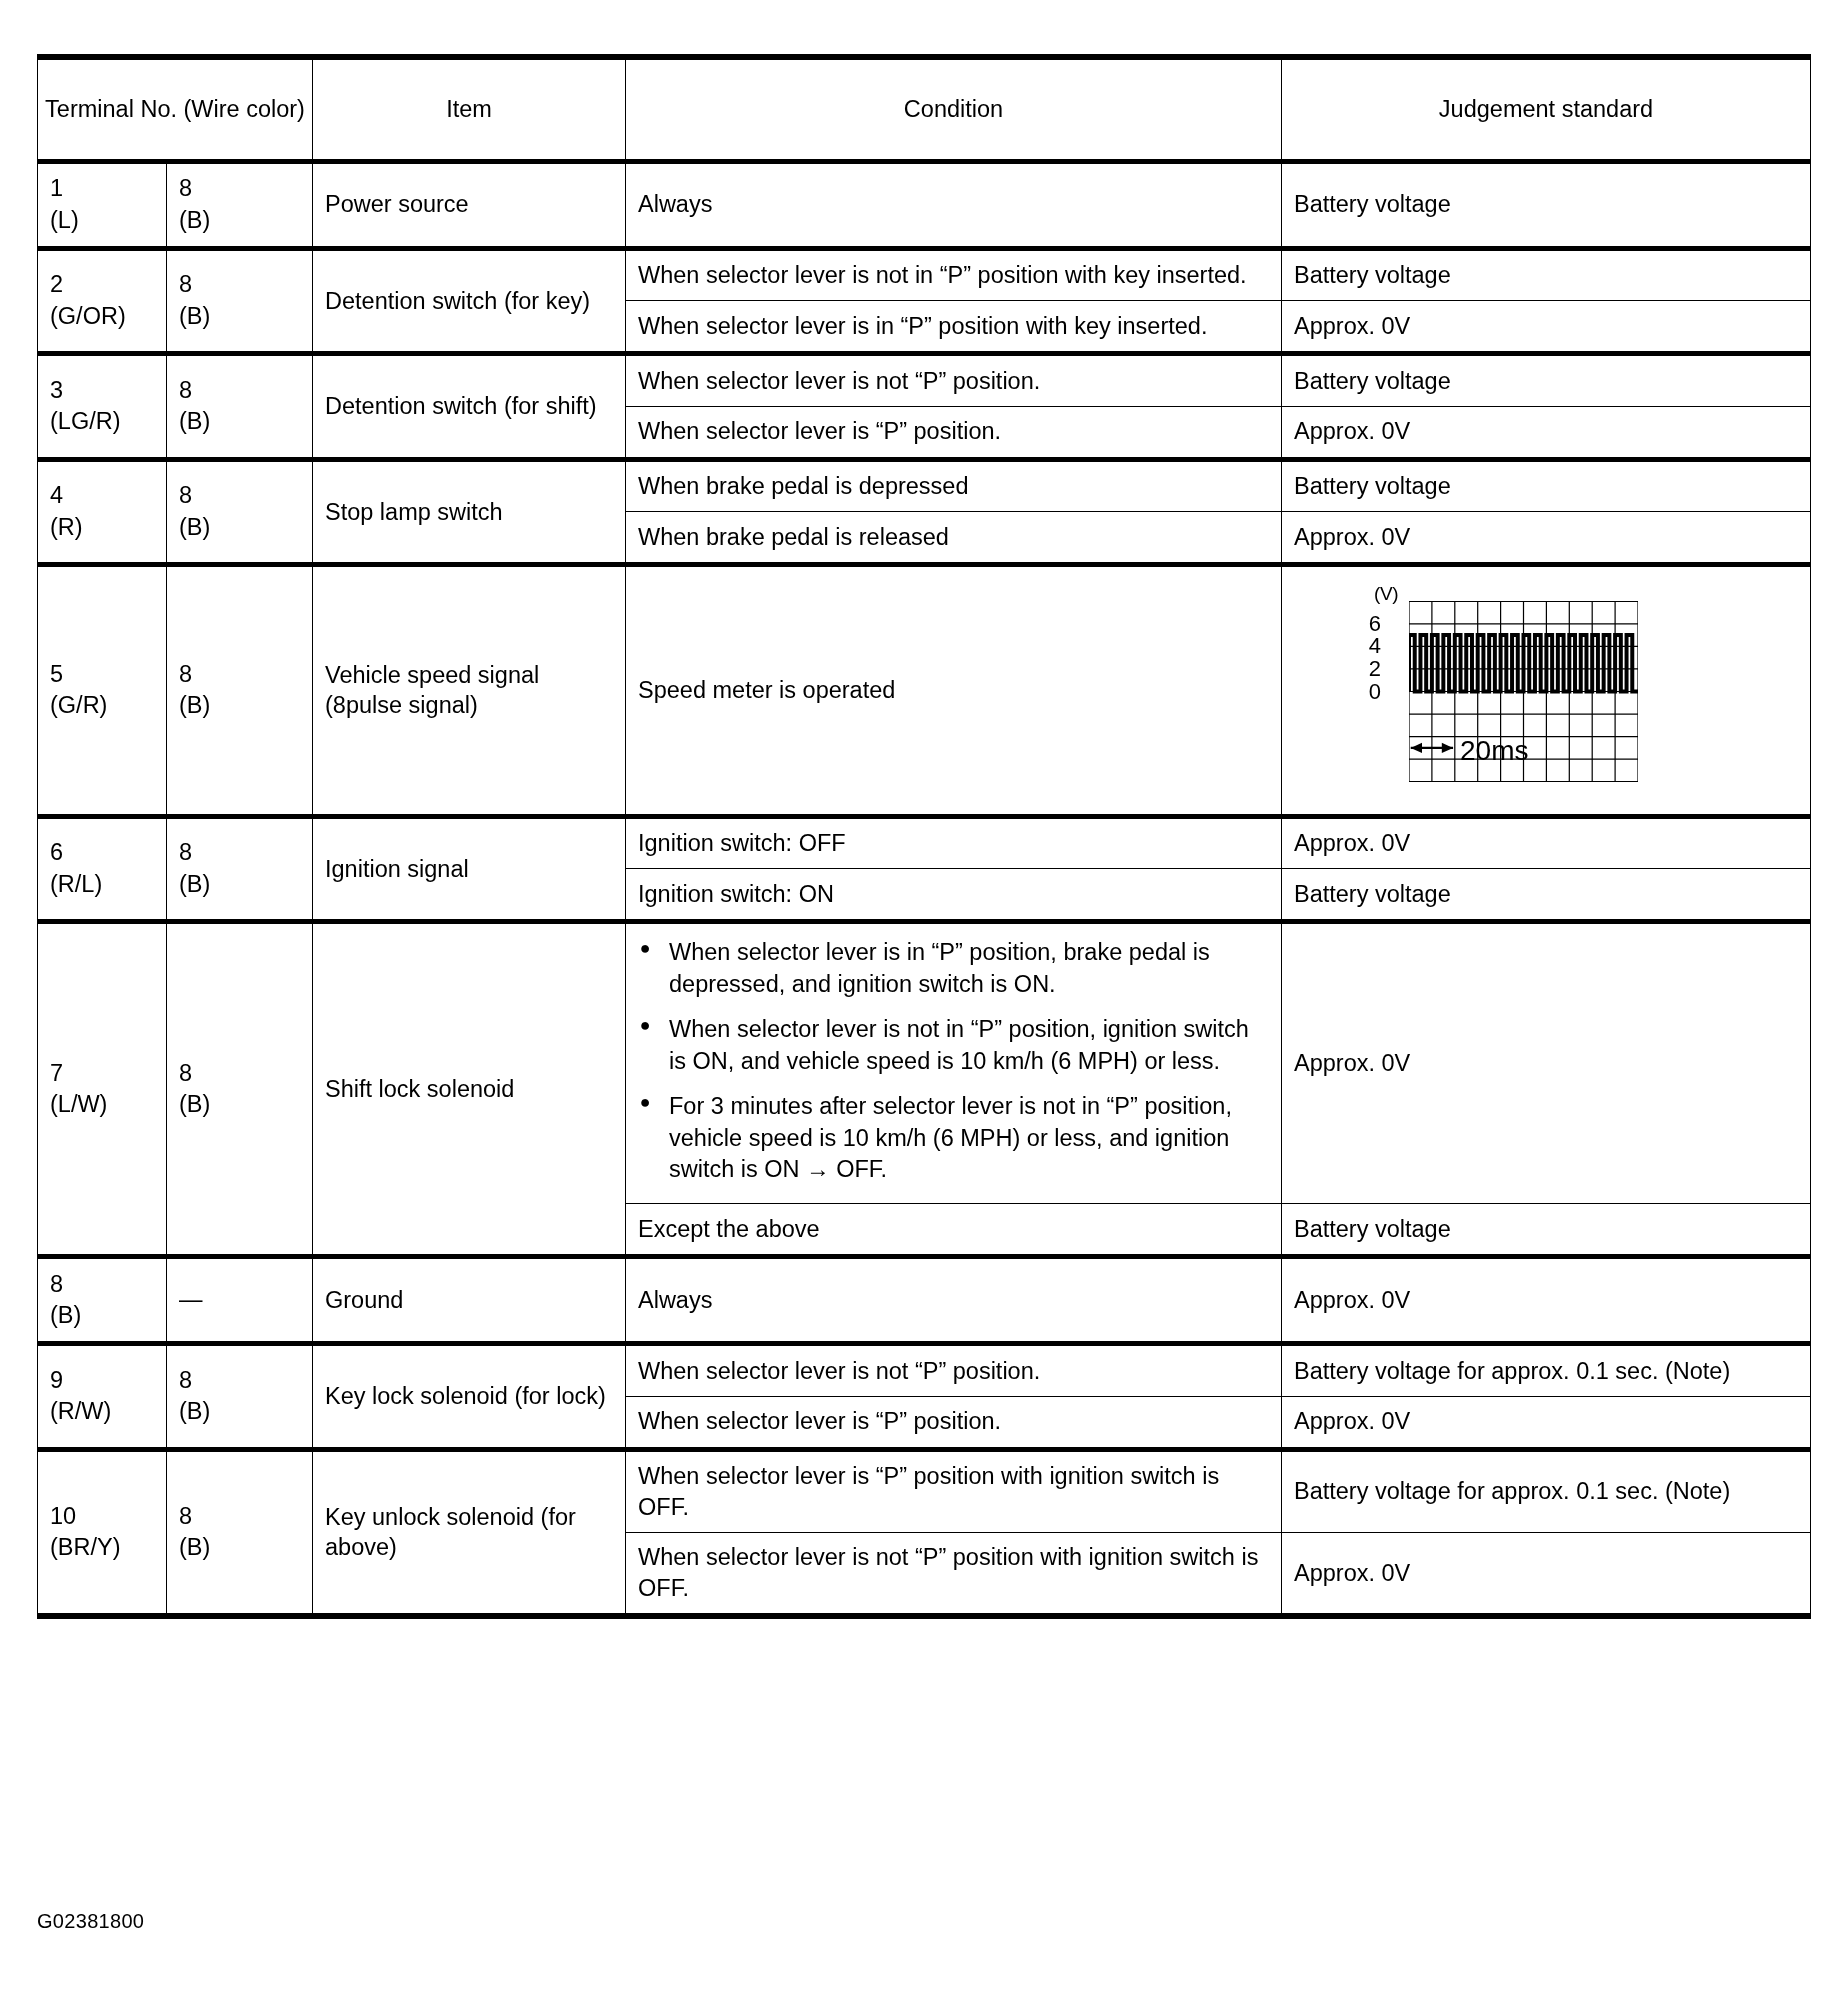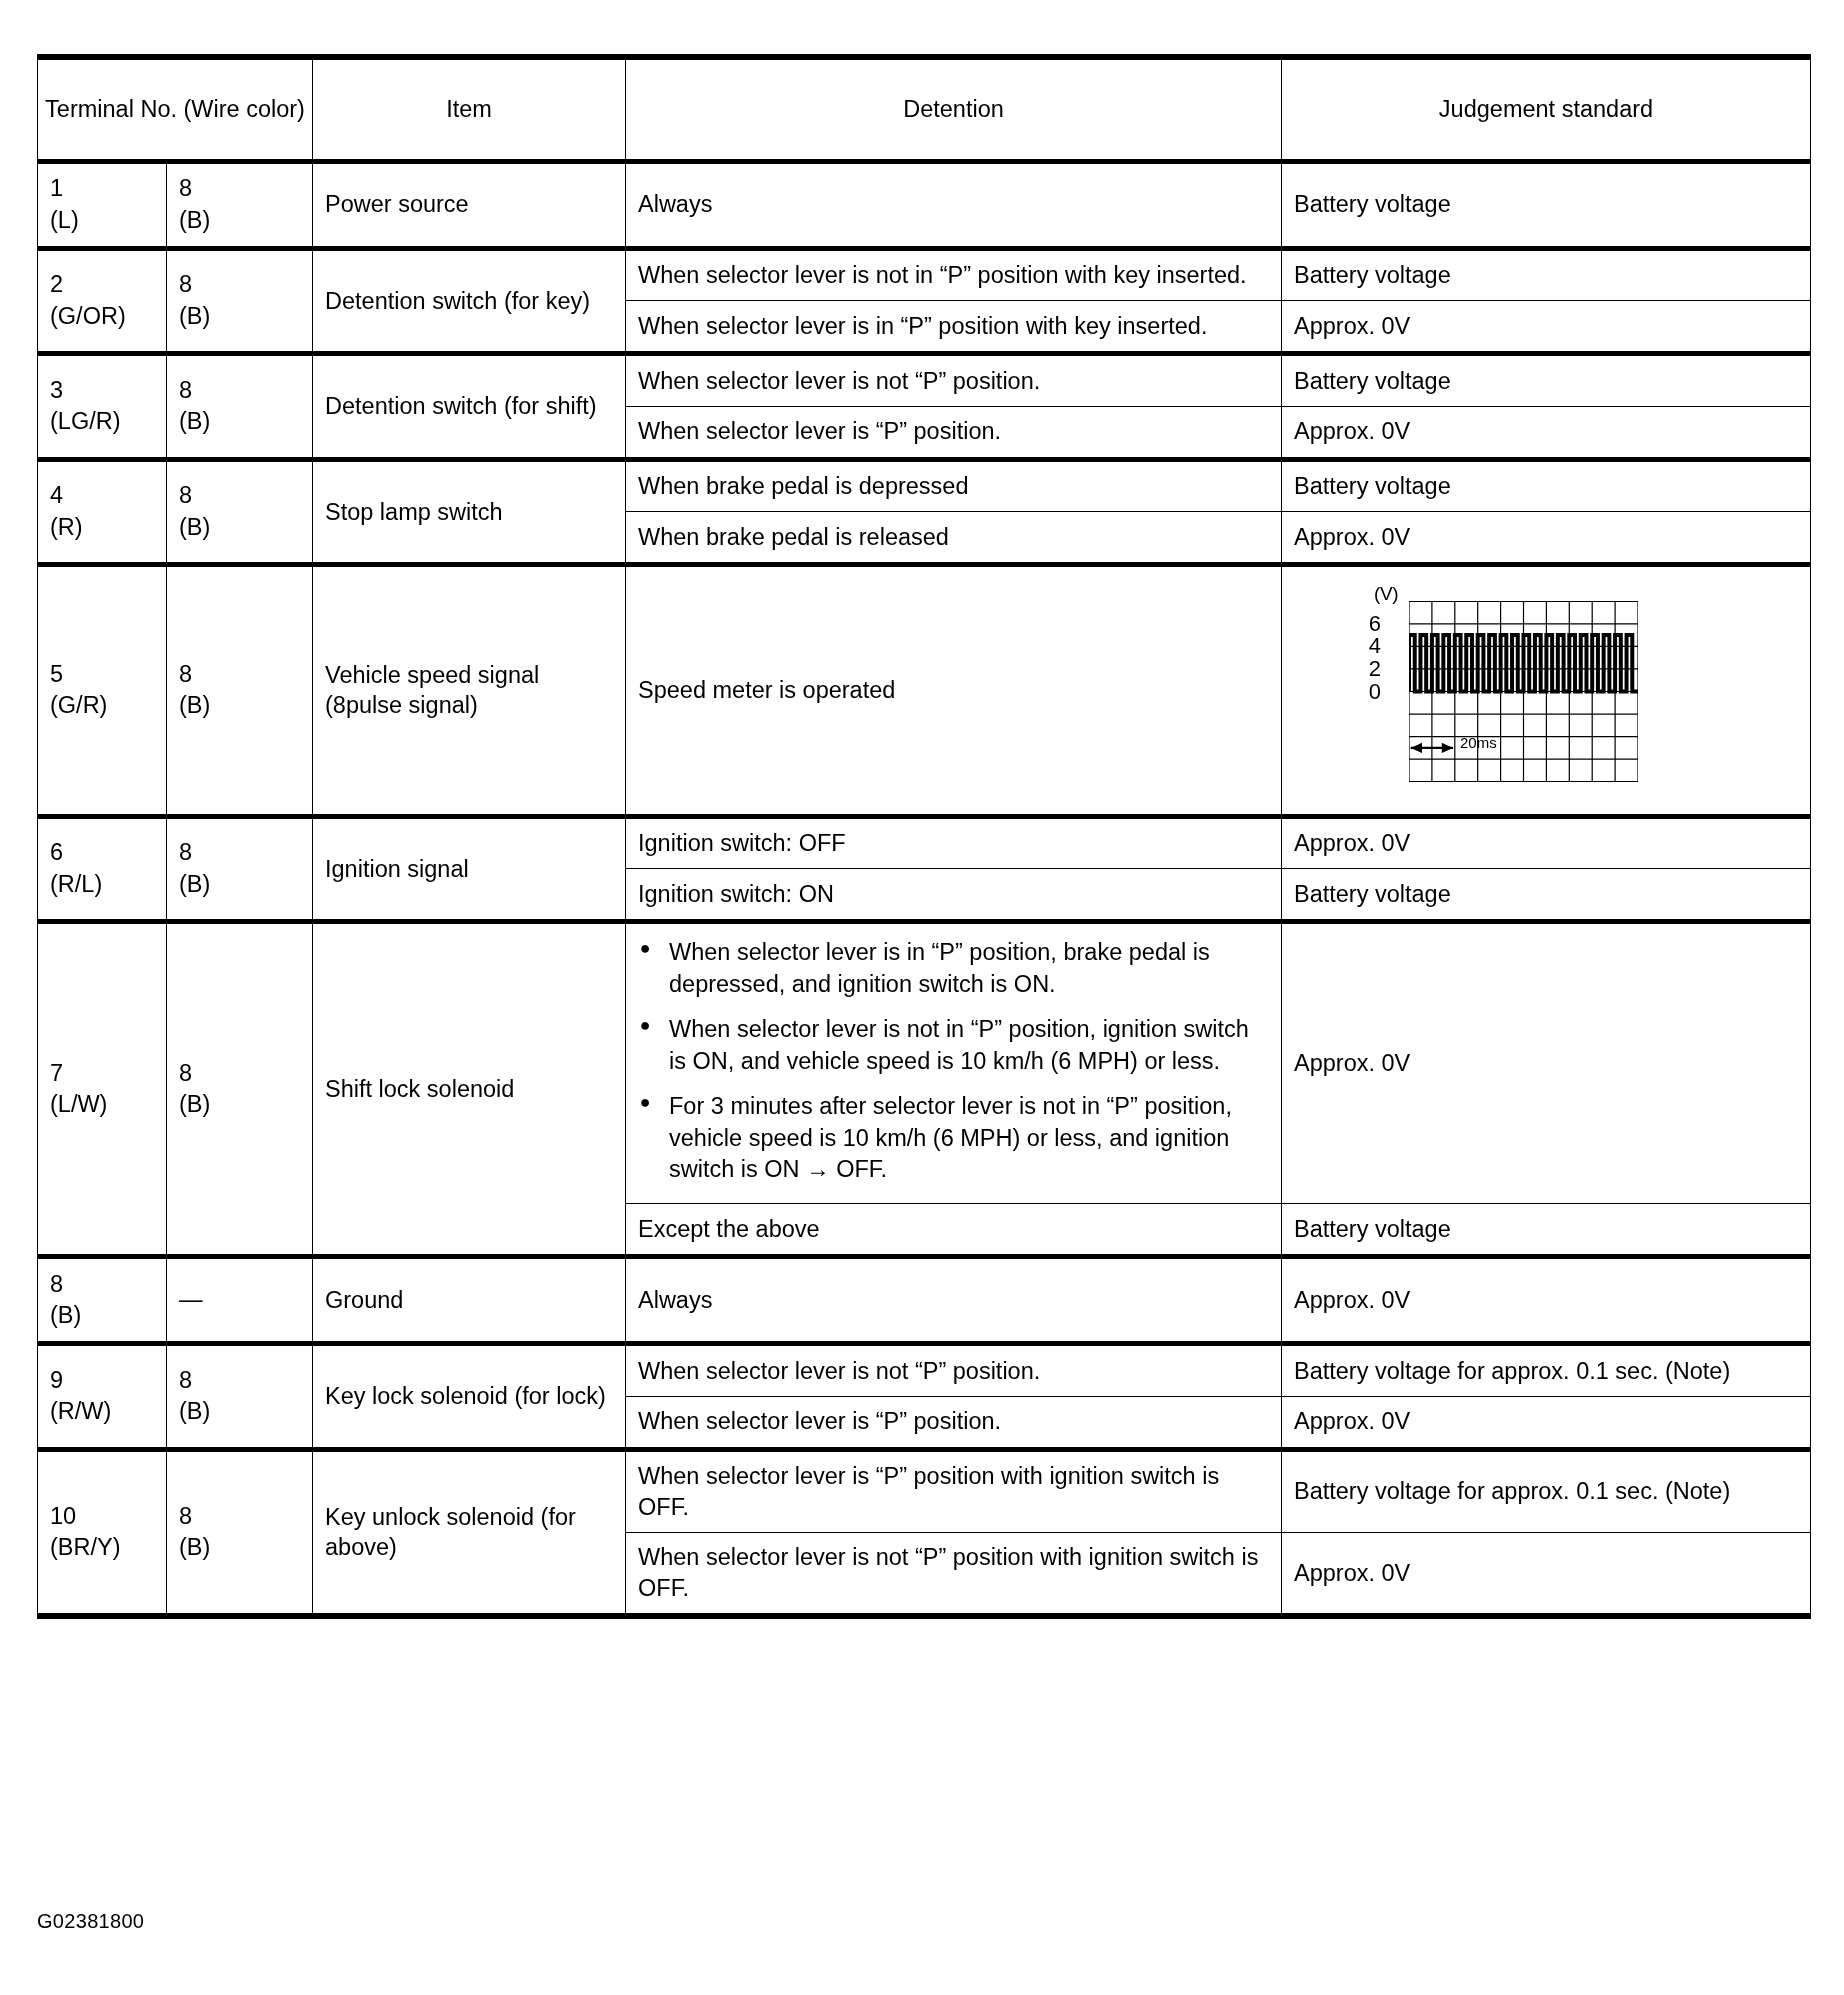--- a/index.html
+++ b/index.html
@@ -136,21 +136,21 @@
       <col class="c-term">
         <col class="c-gnd">
         <col class="c-item">
         <col class="c-cond">
         <col class="c-judge">
     </colgroup>
     <thead>
       <tr class="thead-row">
         <th colspan="2" class="th-wide">Terminal No. (Wire color)</th>
         <th>Item</th>
-        <th>Detention</th>
+        <th>Condition</th>
         <th>Judgement standard</th>
       </tr>
     </thead>
     <tbody id="tbody">
         <tr class="table-row grp-top">
           <td class="c-term term-cell" rowspan="1"><span>1</span><br><span>(L)</span></td>
           <td class="c-gnd term-cell" rowspan="1"><span>8</span><br><span>(B)</span></td>
           <td class="c-item" rowspan="1">Power source</td>
           <td class="c-cond">Always</td>
           <td class="c-judge">Battery voltage</td>
@@ -221,21 +221,21 @@
                   <line x1="0" y1="130.0" x2="264" y2="130.0" stroke="#000" stroke-width="1.4"></line>
                   <line x1="0" y1="156.0" x2="264" y2="156.0" stroke="#000" stroke-width="1.4"></line>
                   <line x1="0" y1="182.0" x2="264" y2="182.0" stroke="#000" stroke-width="1.4"></line>
                   <line x1="0" y1="208.0" x2="264" y2="208.0" stroke="#000" stroke-width="1.4"></line>
                   <path d="M 0 104.0 L 0.0 104.0 L 0.0 39.0 L 6.6 39.0 L 6.6 104.0 L 13.2 104.0 L 13.2 104.0 L 13.2 39.0 L 19.8 39.0 L 19.8 104.0 L 26.4 104.0 L 26.4 104.0 L 26.4 39.0 L 33.0 39.0 L 33.0 104.0 L 39.6 104.0 L 39.6 104.0 L 39.6 39.0 L 46.2 39.0 L 46.2 104.0 L 52.8 104.0 L 52.8 104.0 L 52.8 39.0 L 59.4 39.0 L 59.4 104.0 L 66.0 104.0 L 66.0 104.0 L 66.0 39.0 L 72.6 39.0 L 72.6 104.0 L 79.2 104.0 L 79.2 104.0 L 79.2 39.0 L 85.8 39.0 L 85.8 104.0 L 92.4 104.0 L 92.4 104.0 L 92.4 39.0 L 99.0 39.0 L 99.0 104.0 L 105.6 104.0 L 105.6 104.0 L 105.6 39.0 L 112.2 39.0 L 112.2 104.0 L 118.8 104.0 L 118.8 104.0 L 118.8 39.0 L 125.4 39.0 L 125.4 104.0 L 132.0 104.0 L 132.0 104.0 L 132.0 39.0 L 138.6 39.0 L 138.6 104.0 L 145.2 104.0 L 145.2 104.0 L 145.2 39.0 L 151.8 39.0 L 151.8 104.0 L 158.4 104.0 L 158.4 104.0 L 158.4 39.0 L 165.0 39.0 L 165.0 104.0 L 171.6 104.0 L 171.6 104.0 L 171.6 39.0 L 178.2 39.0 L 178.2 104.0 L 184.8 104.0 L 184.8 104.0 L 184.8 39.0 L 191.4 39.0 L 191.4 104.0 L 198.0 104.0 L 198.0 104.0 L 198.0 39.0 L 204.6 39.0 L 204.6 104.0 L 211.2 104.0 L 211.2 104.0 L 211.2 39.0 L 217.8 39.0 L 217.8 104.0 L 224.4 104.0 L 224.4 104.0 L 224.4 39.0 L 231.0 39.0 L 231.0 104.0 L 237.6 104.0 L 237.6 104.0 L 237.6 39.0 L 244.2 39.0 L 244.2 104.0 L 250.8 104.0 L 250.8 104.0 L 250.8 39.0 L 257.4 39.0 L 257.4 104.0 L 264.0 104.0" fill="none" stroke="#000" stroke-width="4.6" stroke-linejoin="miter"></path>
                   <line x1="2" y1="169" x2="50.8" y2="169" stroke="#000" stroke-width="2.6"></line>
                   <path d="M 2 169 l 13 -6 l 0 12 z" fill="#000"></path>
                   <path d="M 50.8 169 l -13 -6 l 0 12 z" fill="#000"></path>
                 </svg>
               </div>
-      <div style="position:absolute;left:86px;top:151px;font-size:15px;">20ms</div>
+      <div style="position:absolute;left:86px;top:151px;font-size:28px;">20ms</div>
     </div>
           </td>
         </tr>
         <tr class="table-row grp-top">
           <td class="c-term term-cell" rowspan="2"><span>6</span><br><span>(R/L)</span></td>
           <td class="c-gnd term-cell" rowspan="2"><span>8</span><br><span>(B)</span></td>
           <td class="c-item" rowspan="2">Ignition signal</td>
           <td class="c-cond">Ignition switch: OFF</td>
           <td class="c-judge">Approx. 0V</td>
         </tr>

